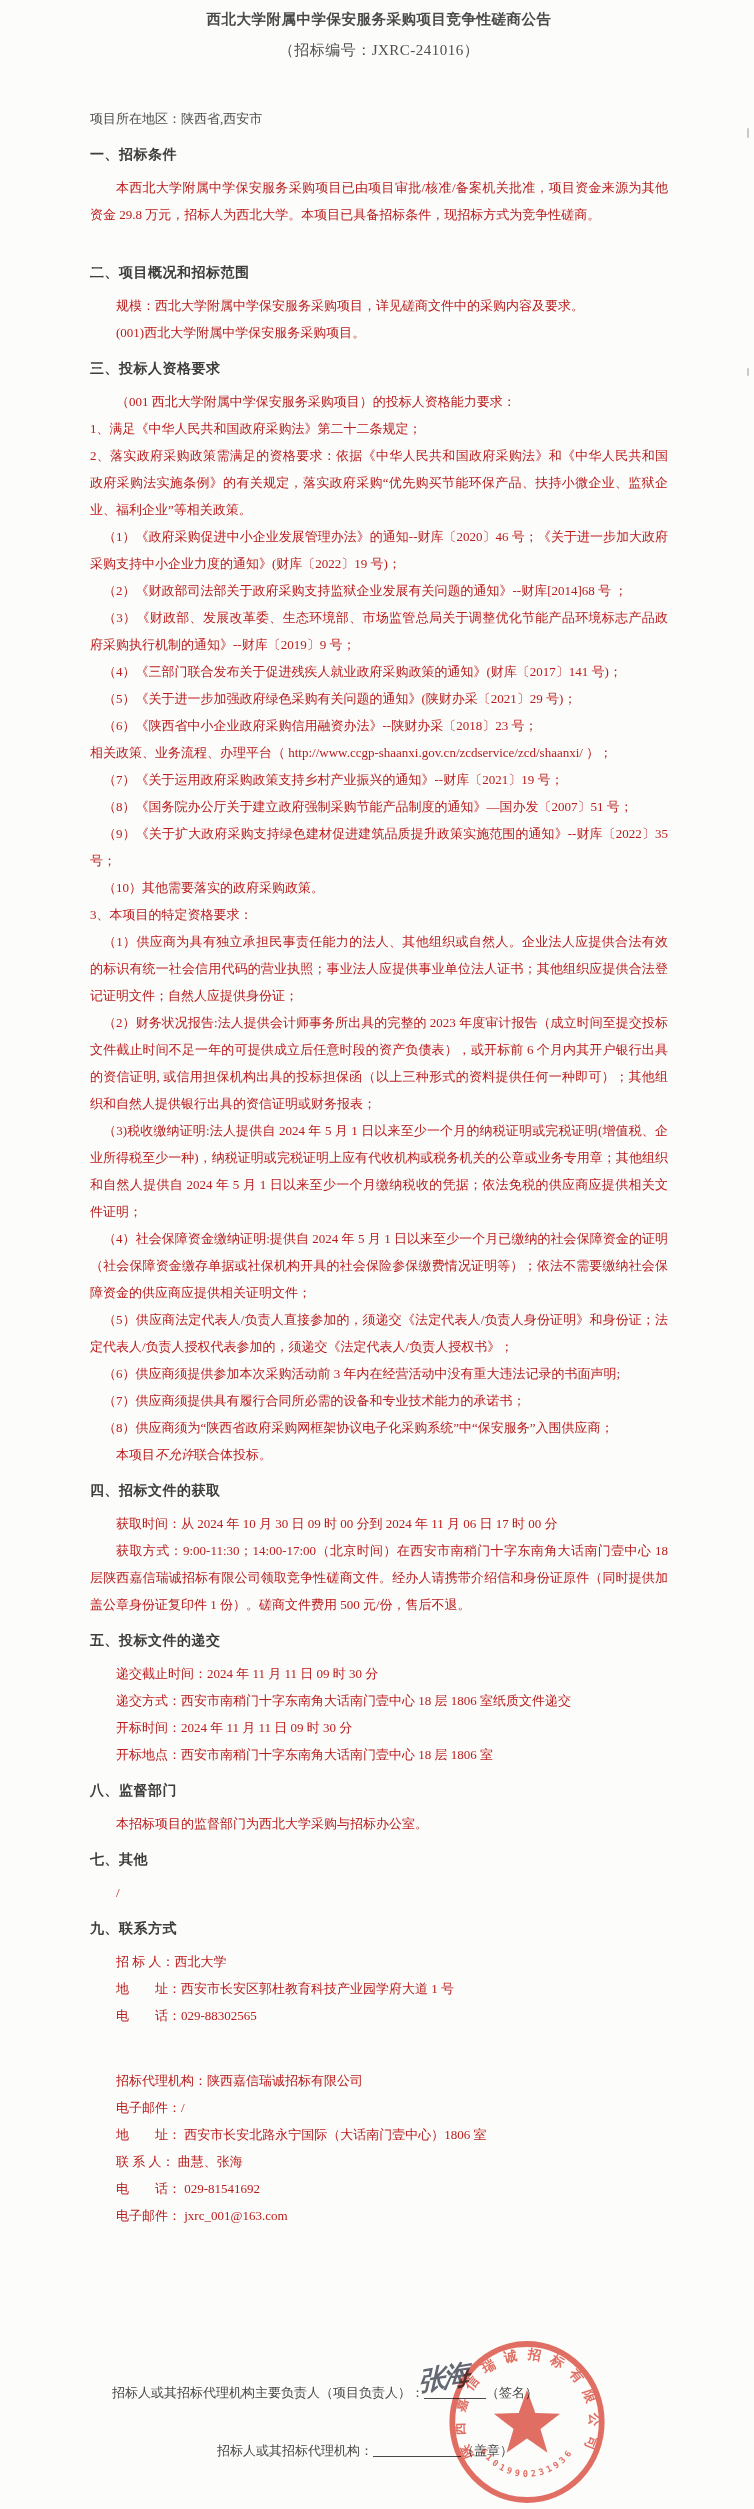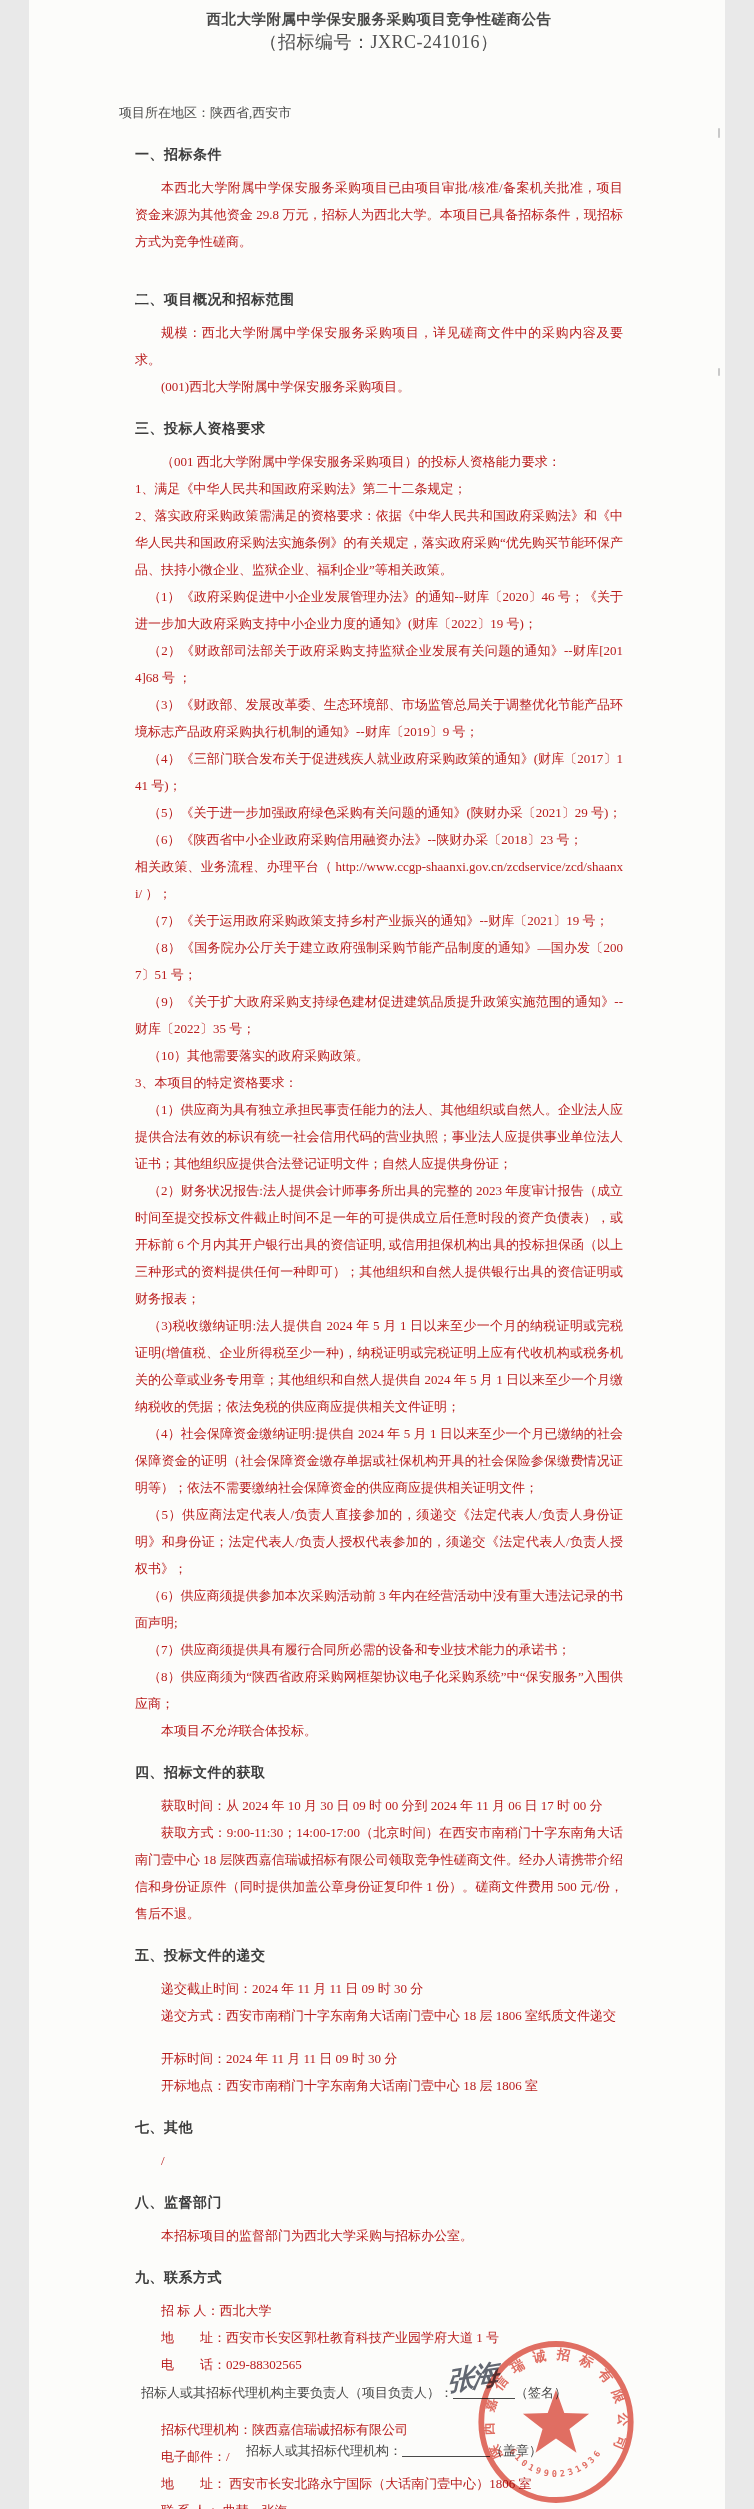--- a/index.html
+++ b/index.html
@@ -1,18 +1,18 @@
 <!DOCTYPE html>
 <html><head>
 <meta charset="utf-8">
 <style>
   html,body{margin:0;padding:0;background:#e9e9e9;}
   .page{
     position:relative;
-    width:696px;
+    width:754px;
     height:2509px;
     margin:0 auto;
     background:#fcfcfa;
     color:#474747;
     font-family:"Liberation Serif","DejaVu Serif",serif;
     font-size:13px;
     overflow:hidden;
   }
   .content{
     padding:8px 86px 0 90px;
@@ -21,31 +21,31 @@
     margin:0;
     text-align:center;
     font-size:14.5px;
     font-weight:600;
     color:#4a4a4a;
     letter-spacing:.5px;
     line-height:22px;
   }
   .doc-subtitle{
     text-align:center;
-    font-size:18px;
-    margin-top:0;
+    font-size:15px;
+    margin-top:11px;
     color:#4f4f4f;
     letter-spacing:.5px;
   }
   .region-line{
     margin-top:46px;
     line-height:26px;
     color:#4c4c4c;
   }
-  .sec{margin:16px;}
+  .sec{margin:0;}
   .sec-heading{
     margin:10px 0 6px 0;
     font-size:14px;
     font-weight:700;
     color:#3d3d3d;
     letter-spacing:.5px;
     line-height:26px;
   }
   .blk{
     margin:0;
@@ -167,26 +167,26 @@
         <section class="sec">
           <h2 class="sec-heading">五、投标文件的递交</h2>
           <p class="blk ind">递交截止时间：2024 年 11 月 11 日 09 时 30 分</p>
           <p class="blk ind">递交方式：西安市南稍门十字东南角大话南门壹中心 18 层 1806 室纸质文件递交</p>
         </section>
         <section class="sec">
           <p class="blk ind">开标时间：2024 年 11 月 11 日 09 时 30 分</p>
           <p class="blk ind">开标地点：西安市南稍门十字东南角大话南门壹中心 18 层 1806 室</p>
         </section>
         <section class="sec">
+          <h2 class="sec-heading">八、监督部门</h2>
+          <p class="blk ind">本招标项目的监督部门为西北大学采购与招标办公室。</p>
+        </section>
+        <section class="sec">
           <h2 class="sec-heading">七、其他</h2>
           <p class="blk ind">/</p>
-        </section>
-        <section class="sec">
-          <h2 class="sec-heading">八、监督部门</h2>
-          <p class="blk ind">本招标项目的监督部门为西北大学采购与招标办公室。</p>
         </section>
         <section class="sec">
           <h2 class="sec-heading">九、联系方式</h2>
           <p class="blk ind">招 标 人：西北大学</p>
           <p class="blk ind">地　　址：西安市长安区郭杜教育科技产业园学府大道 1 号</p>
           <p class="blk ind">电　　话：029-88302565</p>
           <p class="blk ind" style="margin-top: 38px;">招标代理机构：陕西嘉信瑞诚招标有限公司</p>
           <p class="blk ind">电子邮件：/</p>
           <p class="blk ind">地　　址： 西安市长安北路永宁国际（大话南门壹中心）1806 室</p>
           <p class="blk ind">联 系 人： 曲慧、张海</p>

